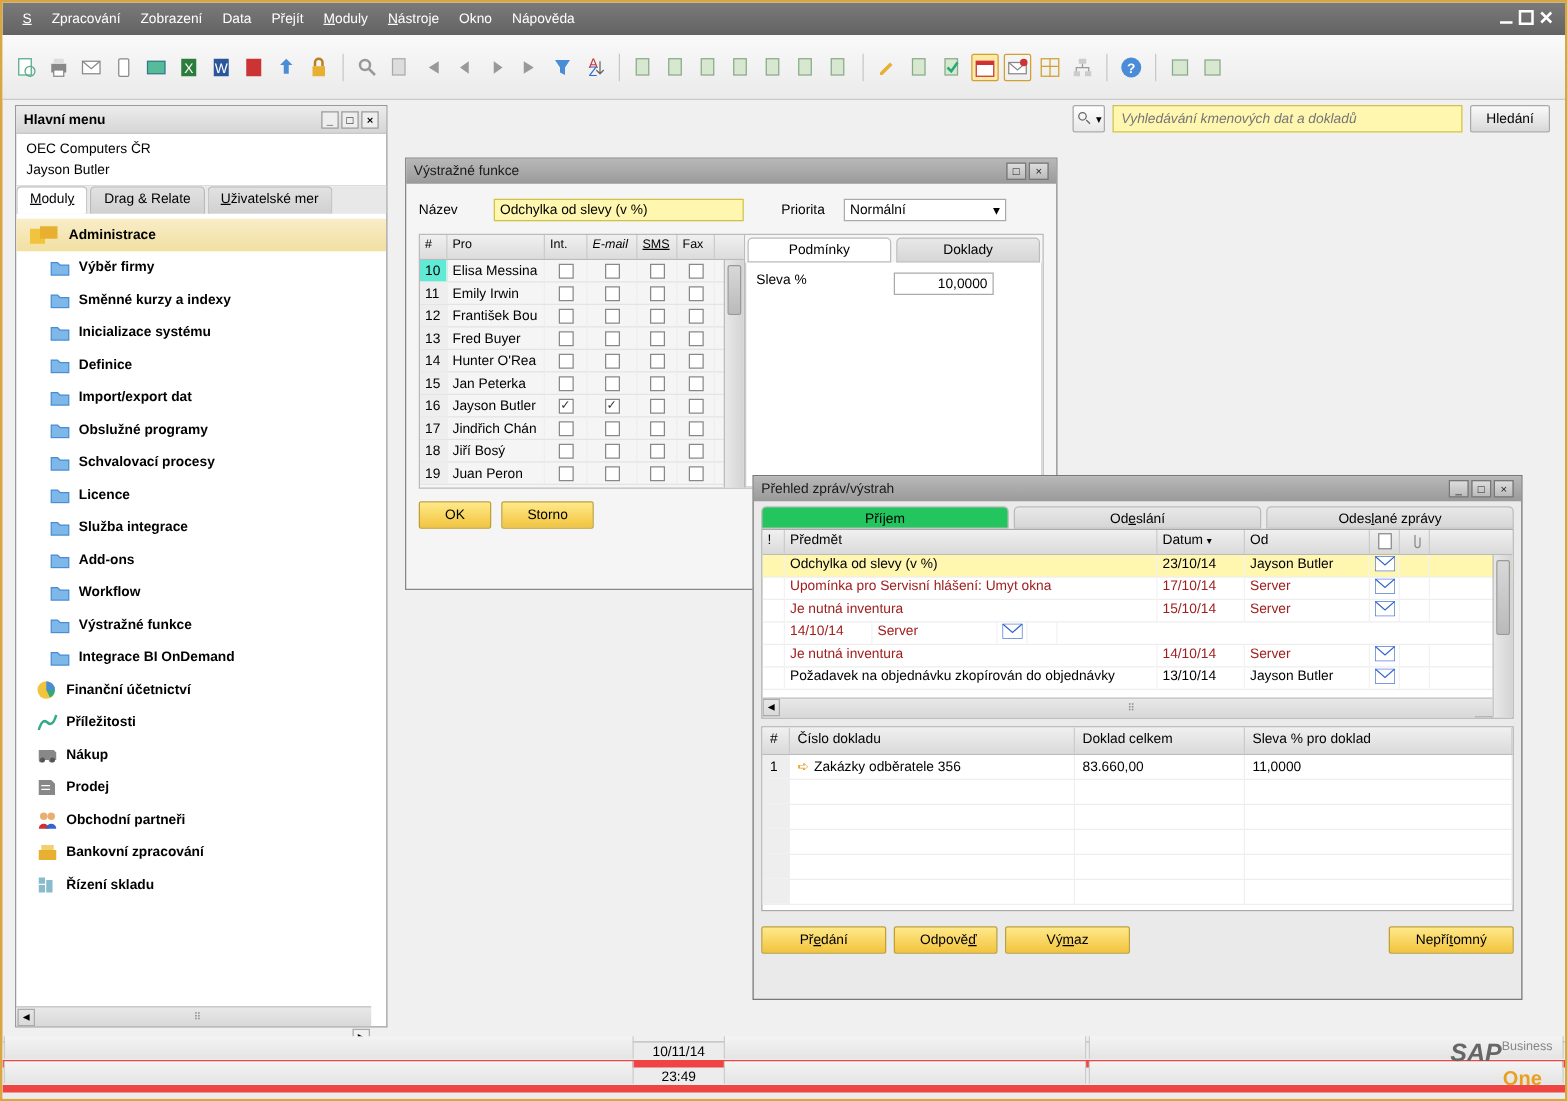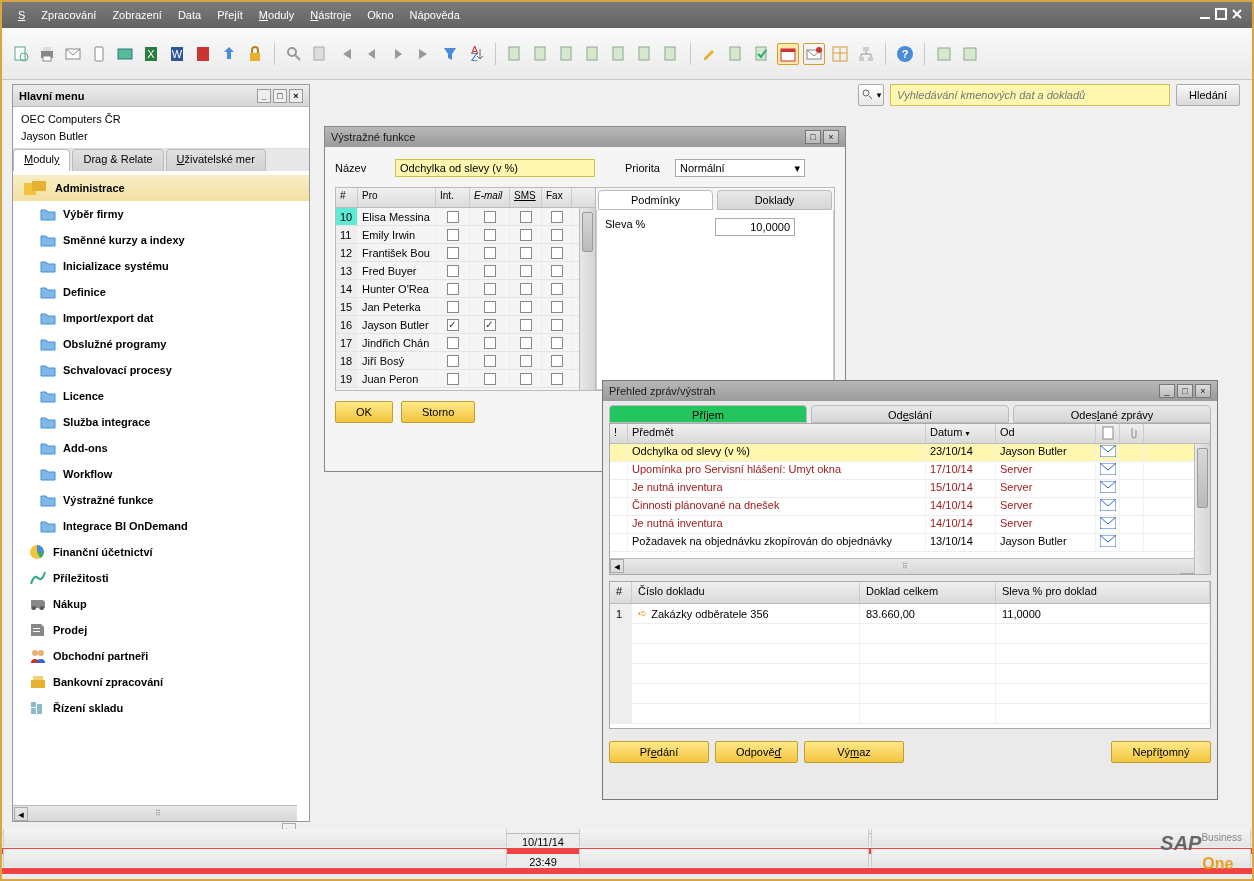--- a/index.html
+++ b/index.html
@@ -815,21 +815,20 @@
           <div class="mc" style="width:70px;">15/10/14</div>
           <div class="mc" style="width:100px;">Server</div>
           <div class="mc" style="width:24px;text-align:center;"><svg class="envelope-icon" viewBox="0 0 16 12">
               <rect x="0" y="0" width="16" height="12" fill="#fff" stroke="#36c"></rect>
               <path d="M0 0 L8 7 L16 0" fill="none" stroke="#36c"></path>
             </svg></div>
           <div class="mc" style="width:24px;"></div>
         </div>
         <div class="msg-row unread">
           <div class="mc" style="width:18px;"></div>
-          <div class="mc" style="width:298px;">Činnosti plánované na dnešek</div>
           <div class="mc" style="width:70px;">14/10/14</div>
           <div class="mc" style="width:100px;">Server</div>
           <div class="mc" style="width:24px;text-align:center;"><svg class="envelope-icon" viewBox="0 0 16 12">
               <rect x="0" y="0" width="16" height="12" fill="#fff" stroke="#36c"></rect>
               <path d="M0 0 L8 7 L16 0" fill="none" stroke="#36c"></path>
             </svg></div>
           <div class="mc" style="width:24px;"></div>
         </div>
         <div class="msg-row unread">
           <div class="mc" style="width:18px;"></div>

